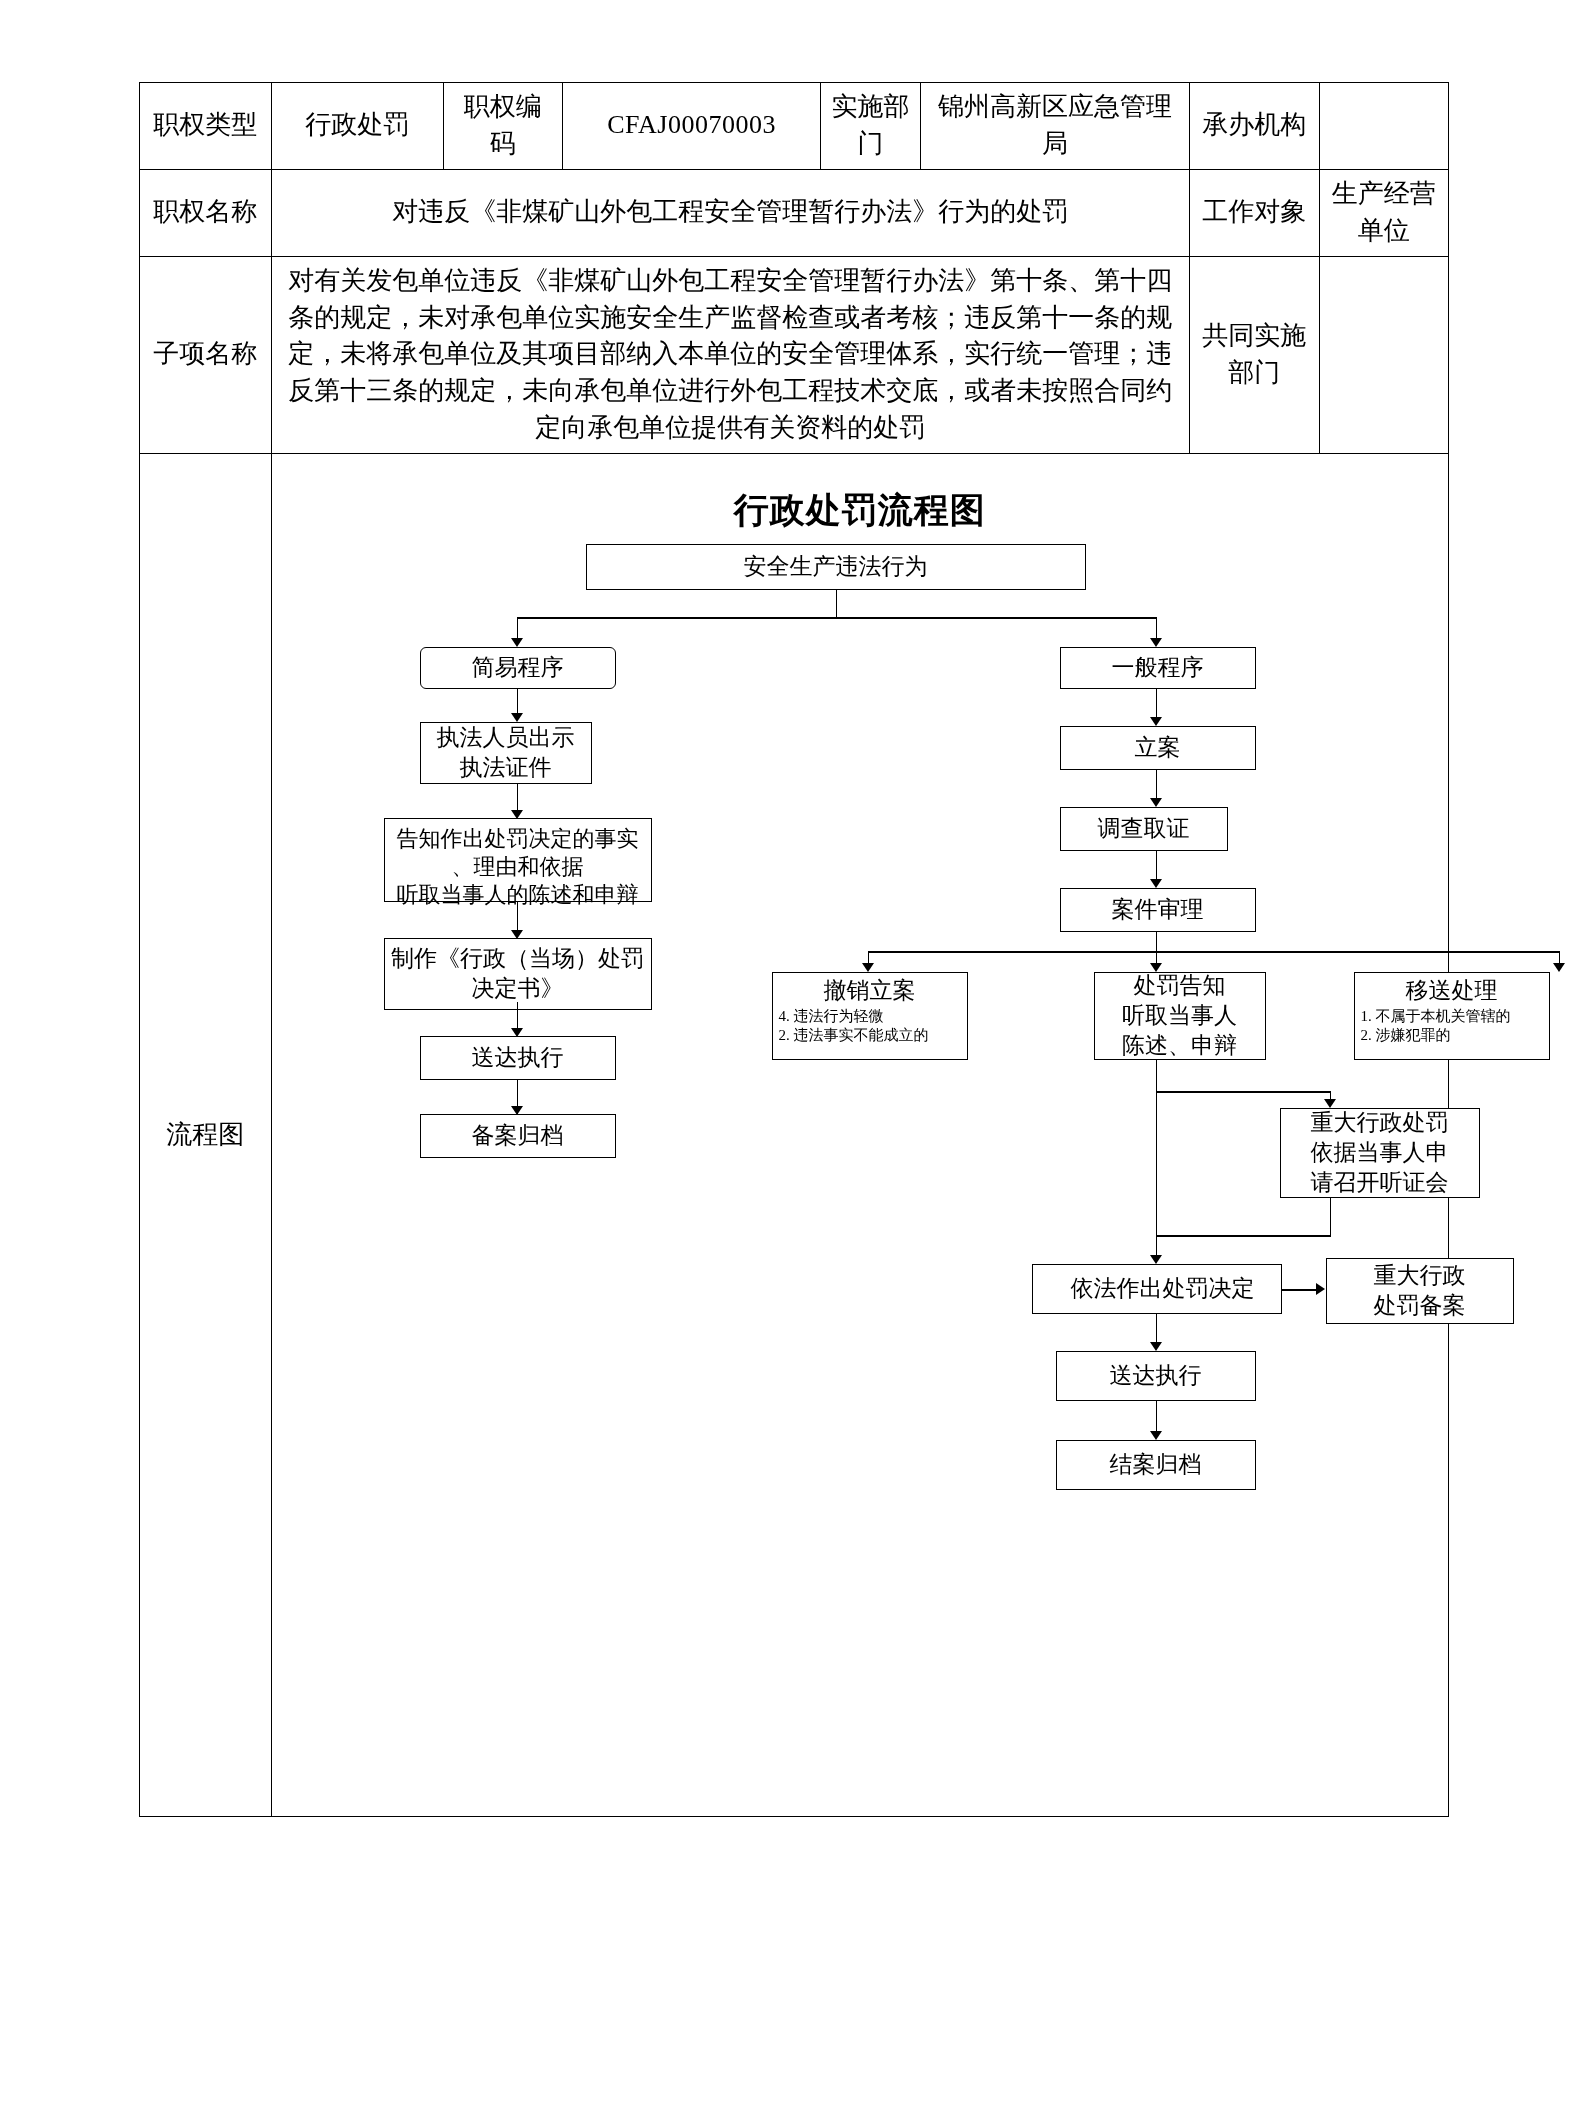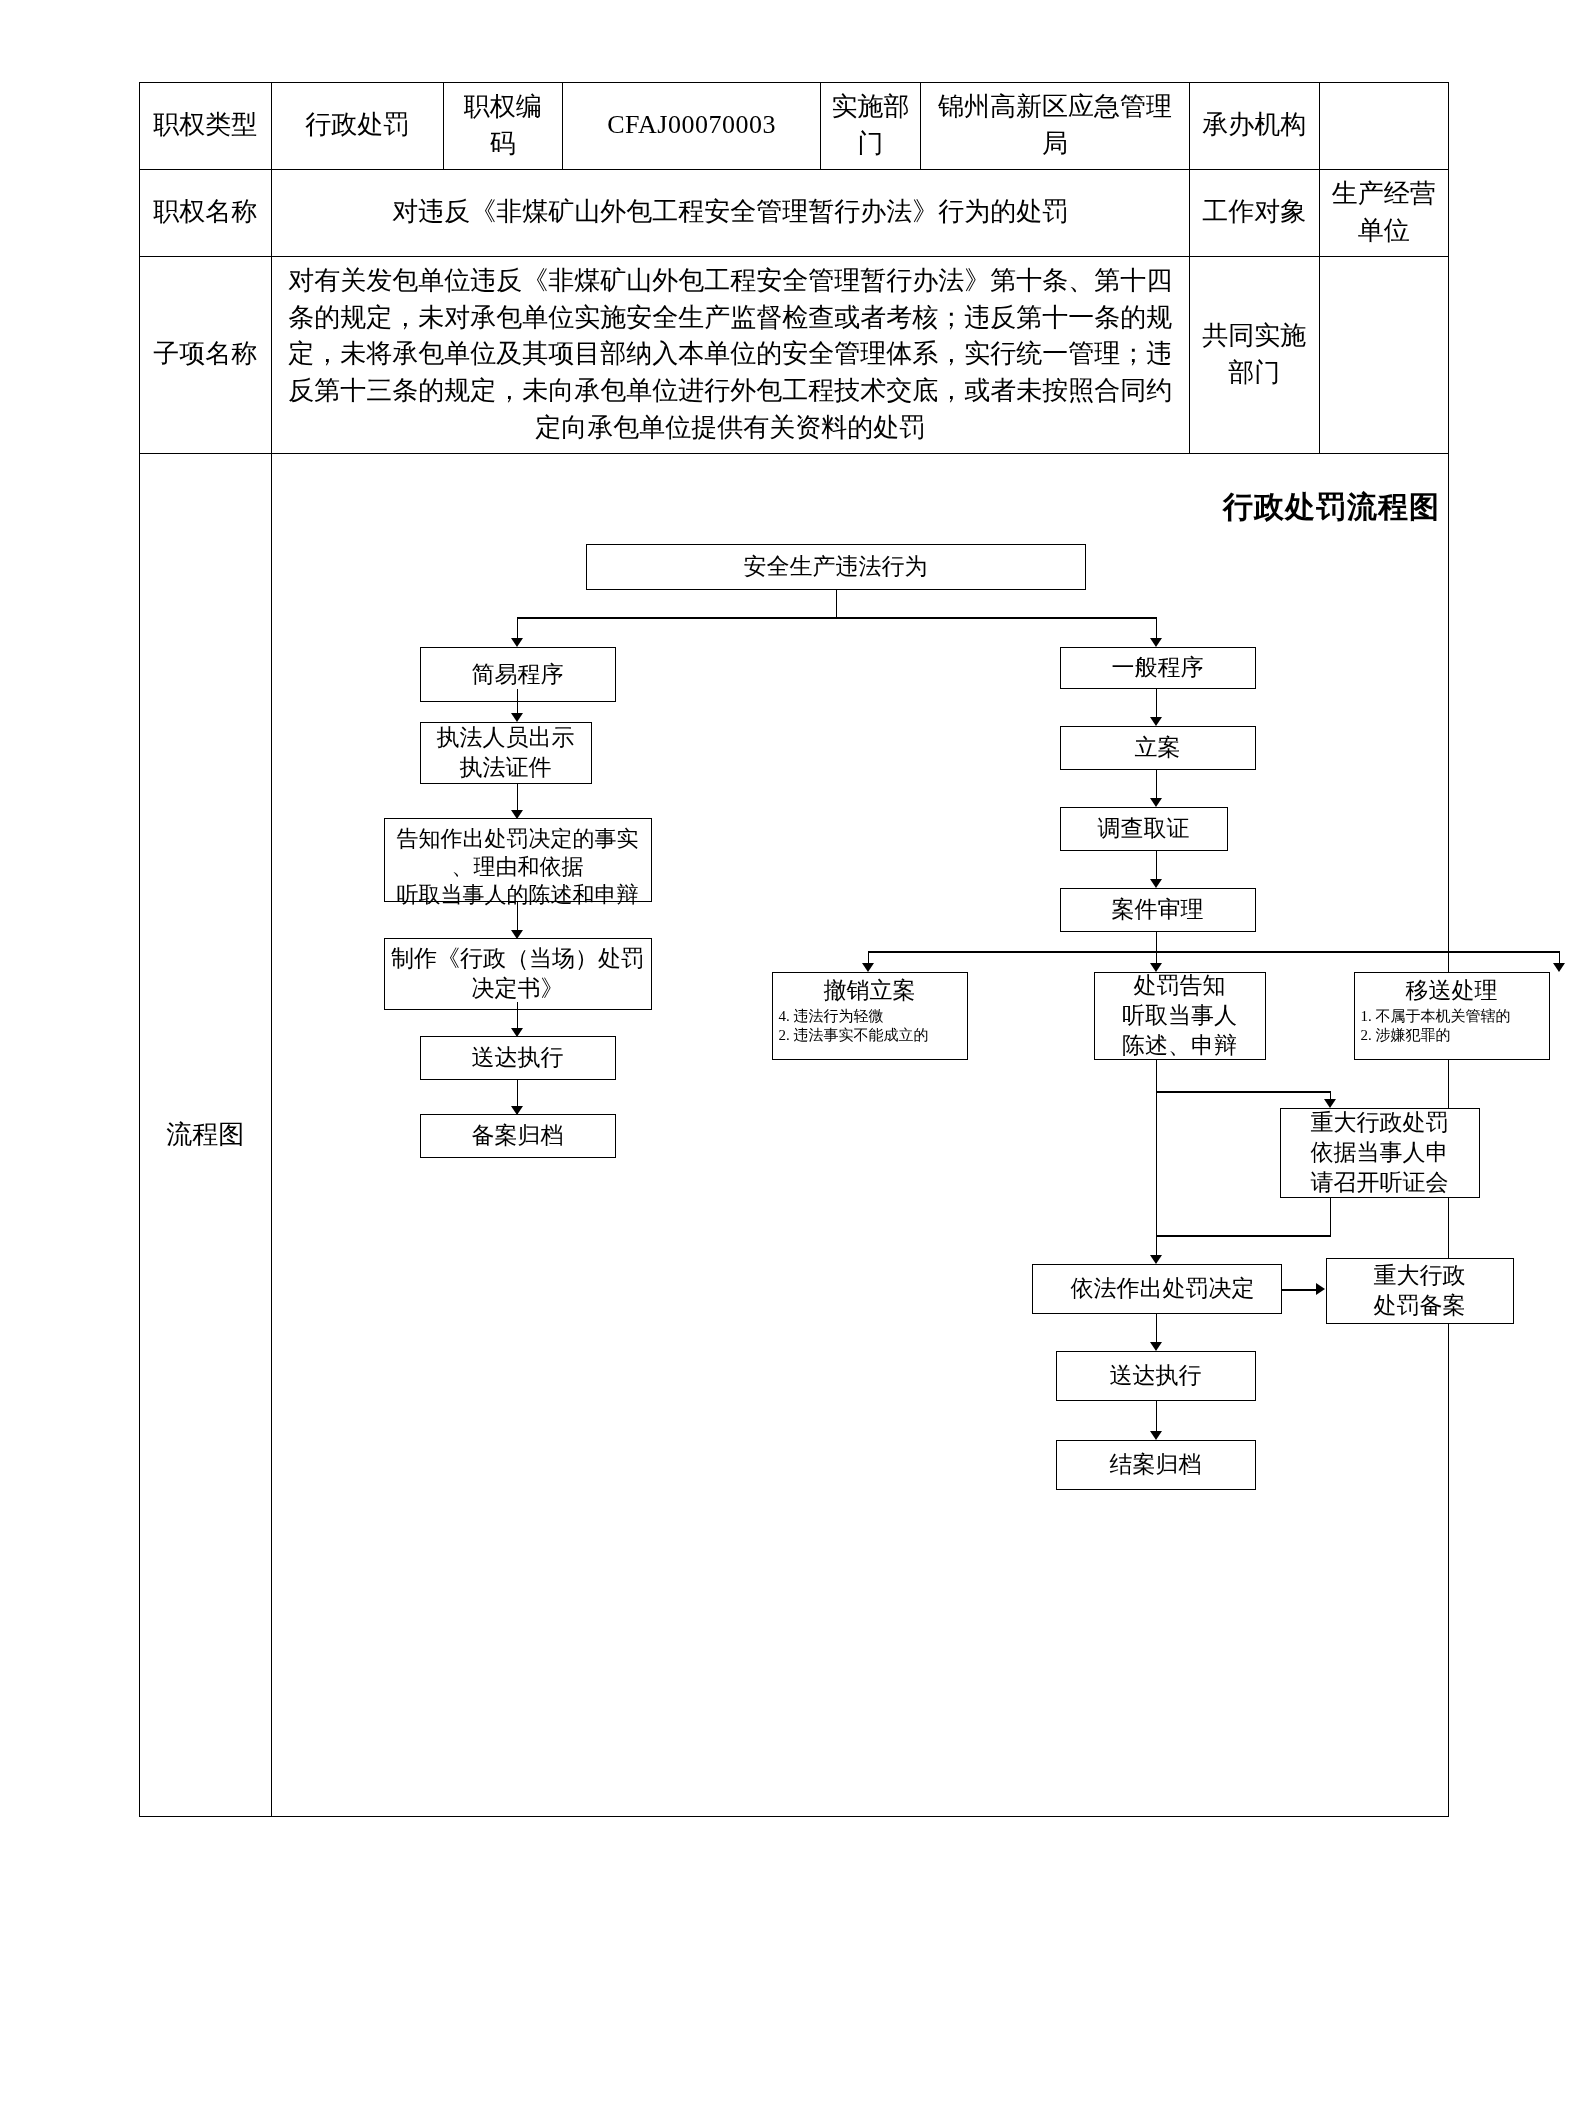--- a/index.html
+++ b/index.html
@@ -43,21 +43,21 @@
   
   td.flowlabel{
     width:122px;
     font-size:26px;
     line-height:1.5;
   }
   td.flowarea{padding:0;vertical-align:top;}
   .flowbox{position:relative;width:100%;height:1350px;}
   .flow-title{
     position:absolute;left:0;right:0;top:26px;
-    text-align:right;font-size:30px;font-weight:bold;
+    text-align:center;font-size:35px;font-weight:bold;
     letter-spacing:1px;
   }
 
   .node{
     position:absolute;
     border:1.5px solid #000;
     background:#fff;
     display:flex;align-items:center;justify-content:center;
     text-align:center;
     font-size:23px;
@@ -146,21 +146,21 @@
 
           <div class="node" style="left:306px;top:84px;width:500px;height:46px;">安全生产违法行为</div>
 
           <div class="ln v" style="left:556px;top:130px;height:28px;"></div>
           <div class="ln h" style="left:237px;top:157px;width:640px;"></div>
           <div class="ln v" style="left:237px;top:157px;height:26px;"></div>
           <div class="ln v" style="left:876px;top:157px;height:26px;"></div>
           <div class="arw" style="left:231px;top:178px;"></div>
           <div class="arw" style="left:870px;top:178px;"></div>
 
-          <div class="node" style="left:140px;top:187px;width:196px;height:55px;">简易程序</div>
+          <div class="node" style="left:140px;top:187px;width:196px;height:42px;border-radius:6px;">简易程序</div>
 
           <div class="ln v" style="left:237px;top:229px;height:30px;"></div>
           <div class="arw" style="left:231px;top:253px;"></div>
 
           <div class="node" style="left:140px;top:262px;width:172px;height:62px;">执法人员出示<br>执法证件</div>
 
           <div class="ln v" style="left:237px;top:324px;height:32px;"></div>
           <div class="arw" style="left:231px;top:350px;"></div>
 
           <div class="node centerlist" style="left:104px;top:358px;width:268px;height:84px;padding-top:6px;">告知作出处罚决定的事实<br>、理由和依据<br>听取当事人的陈述和申辩</div>

